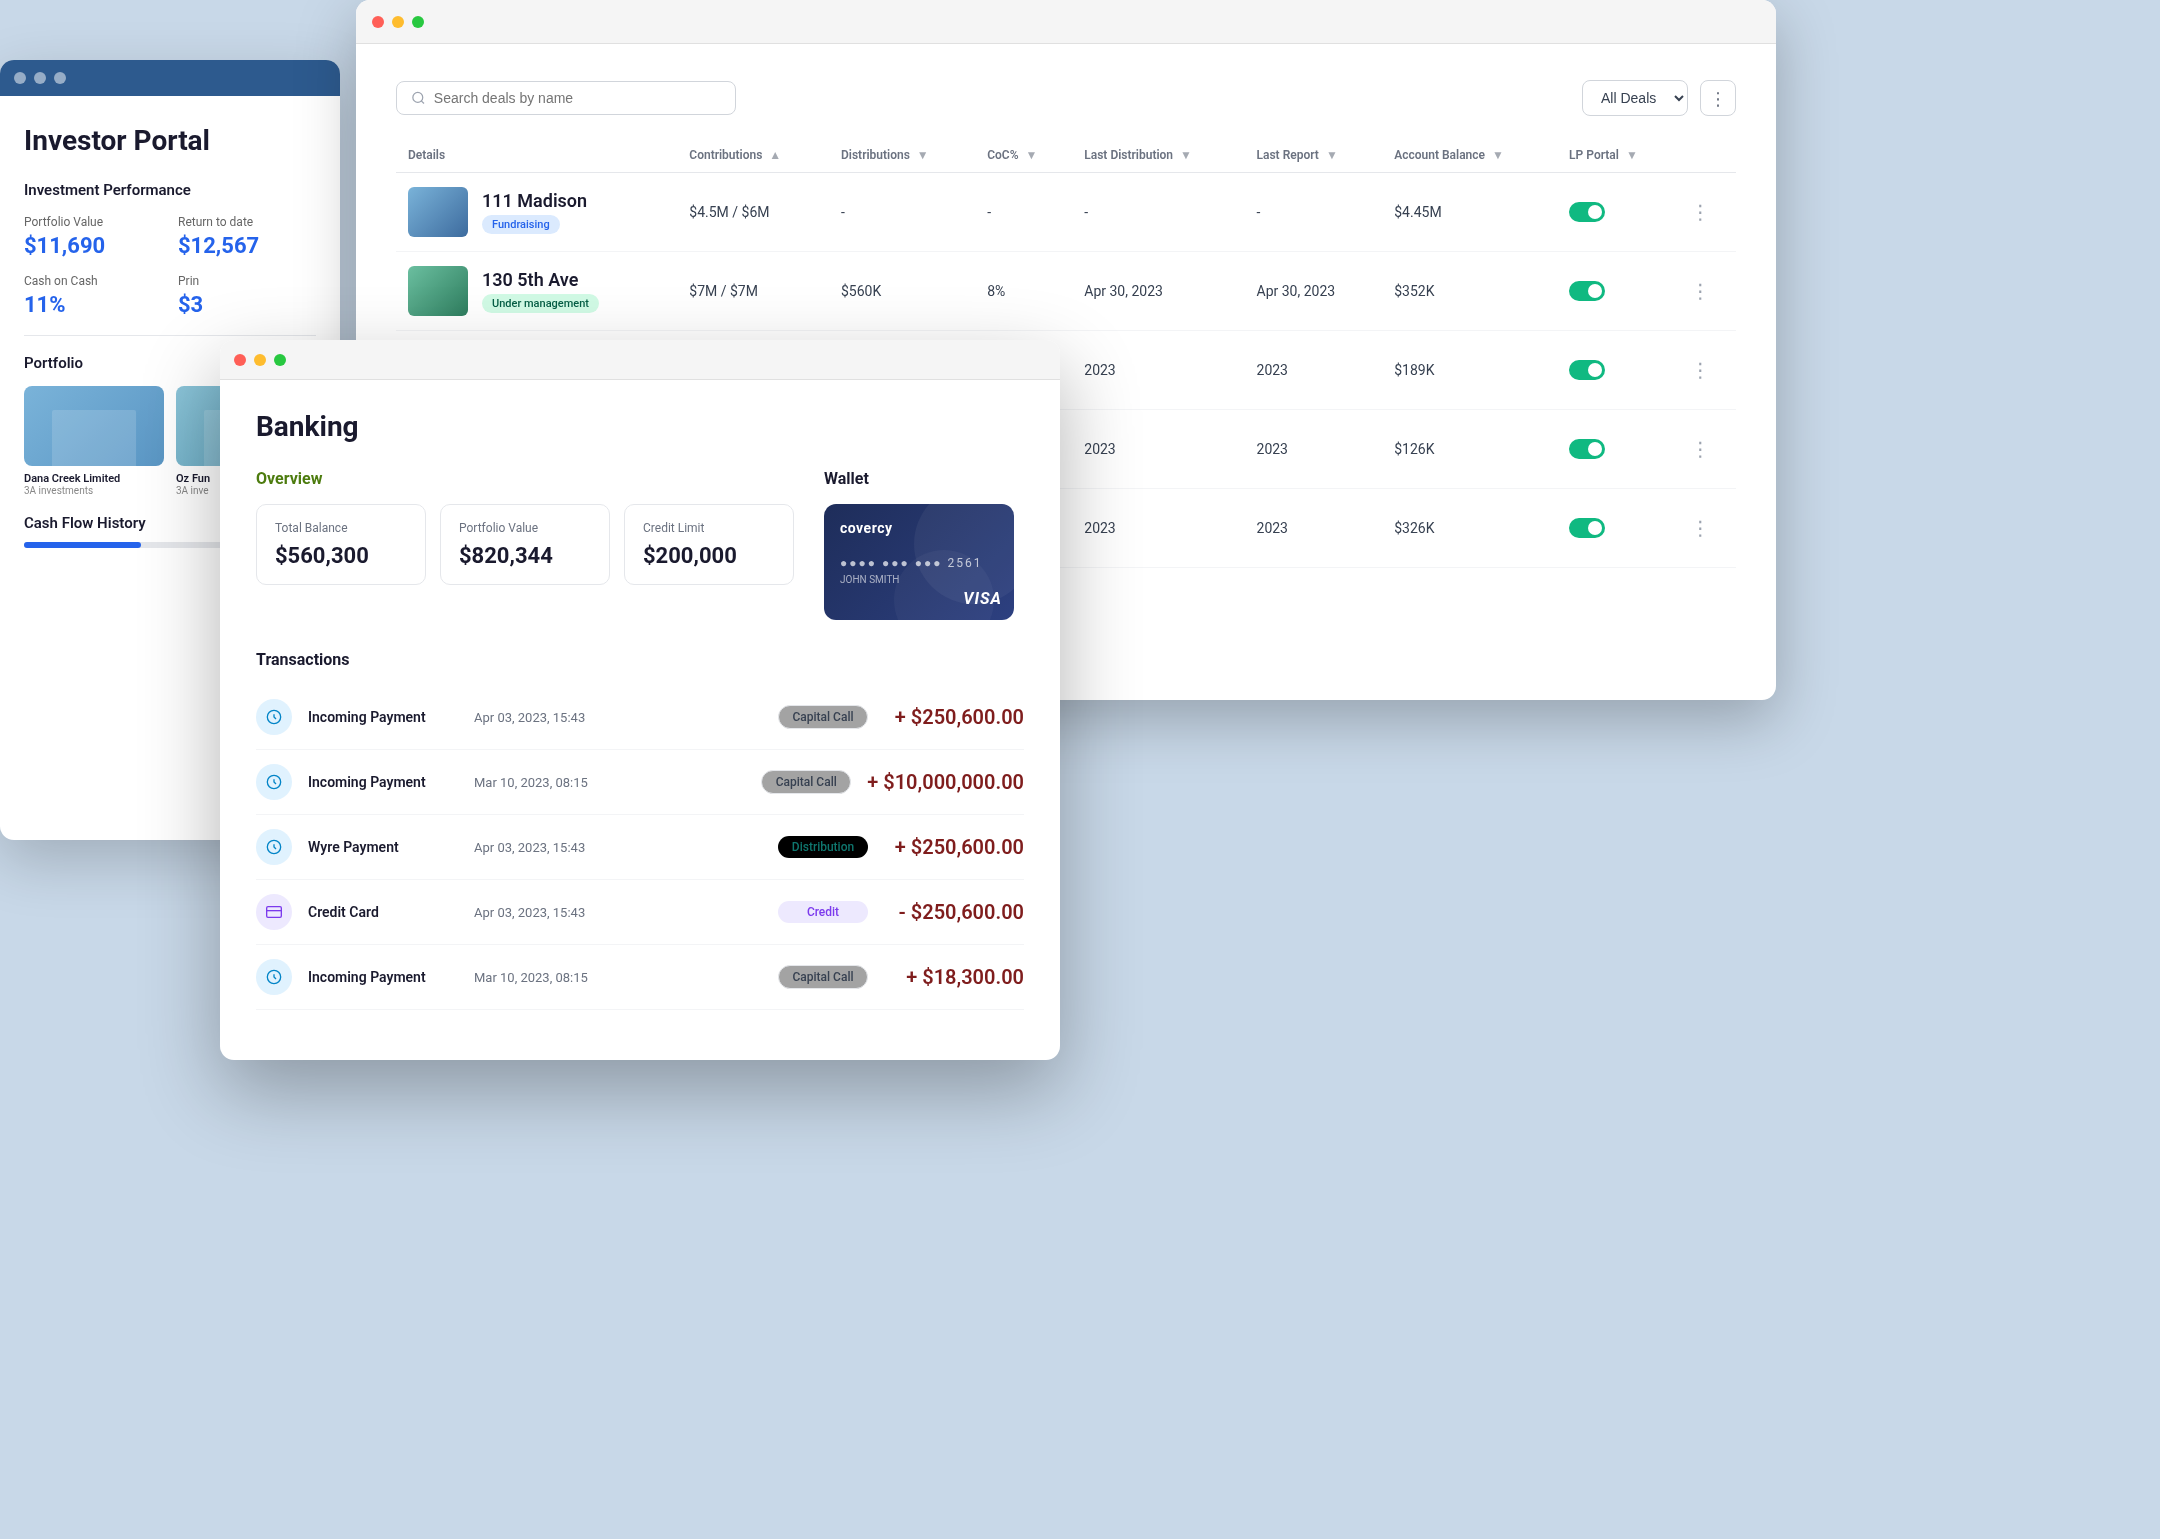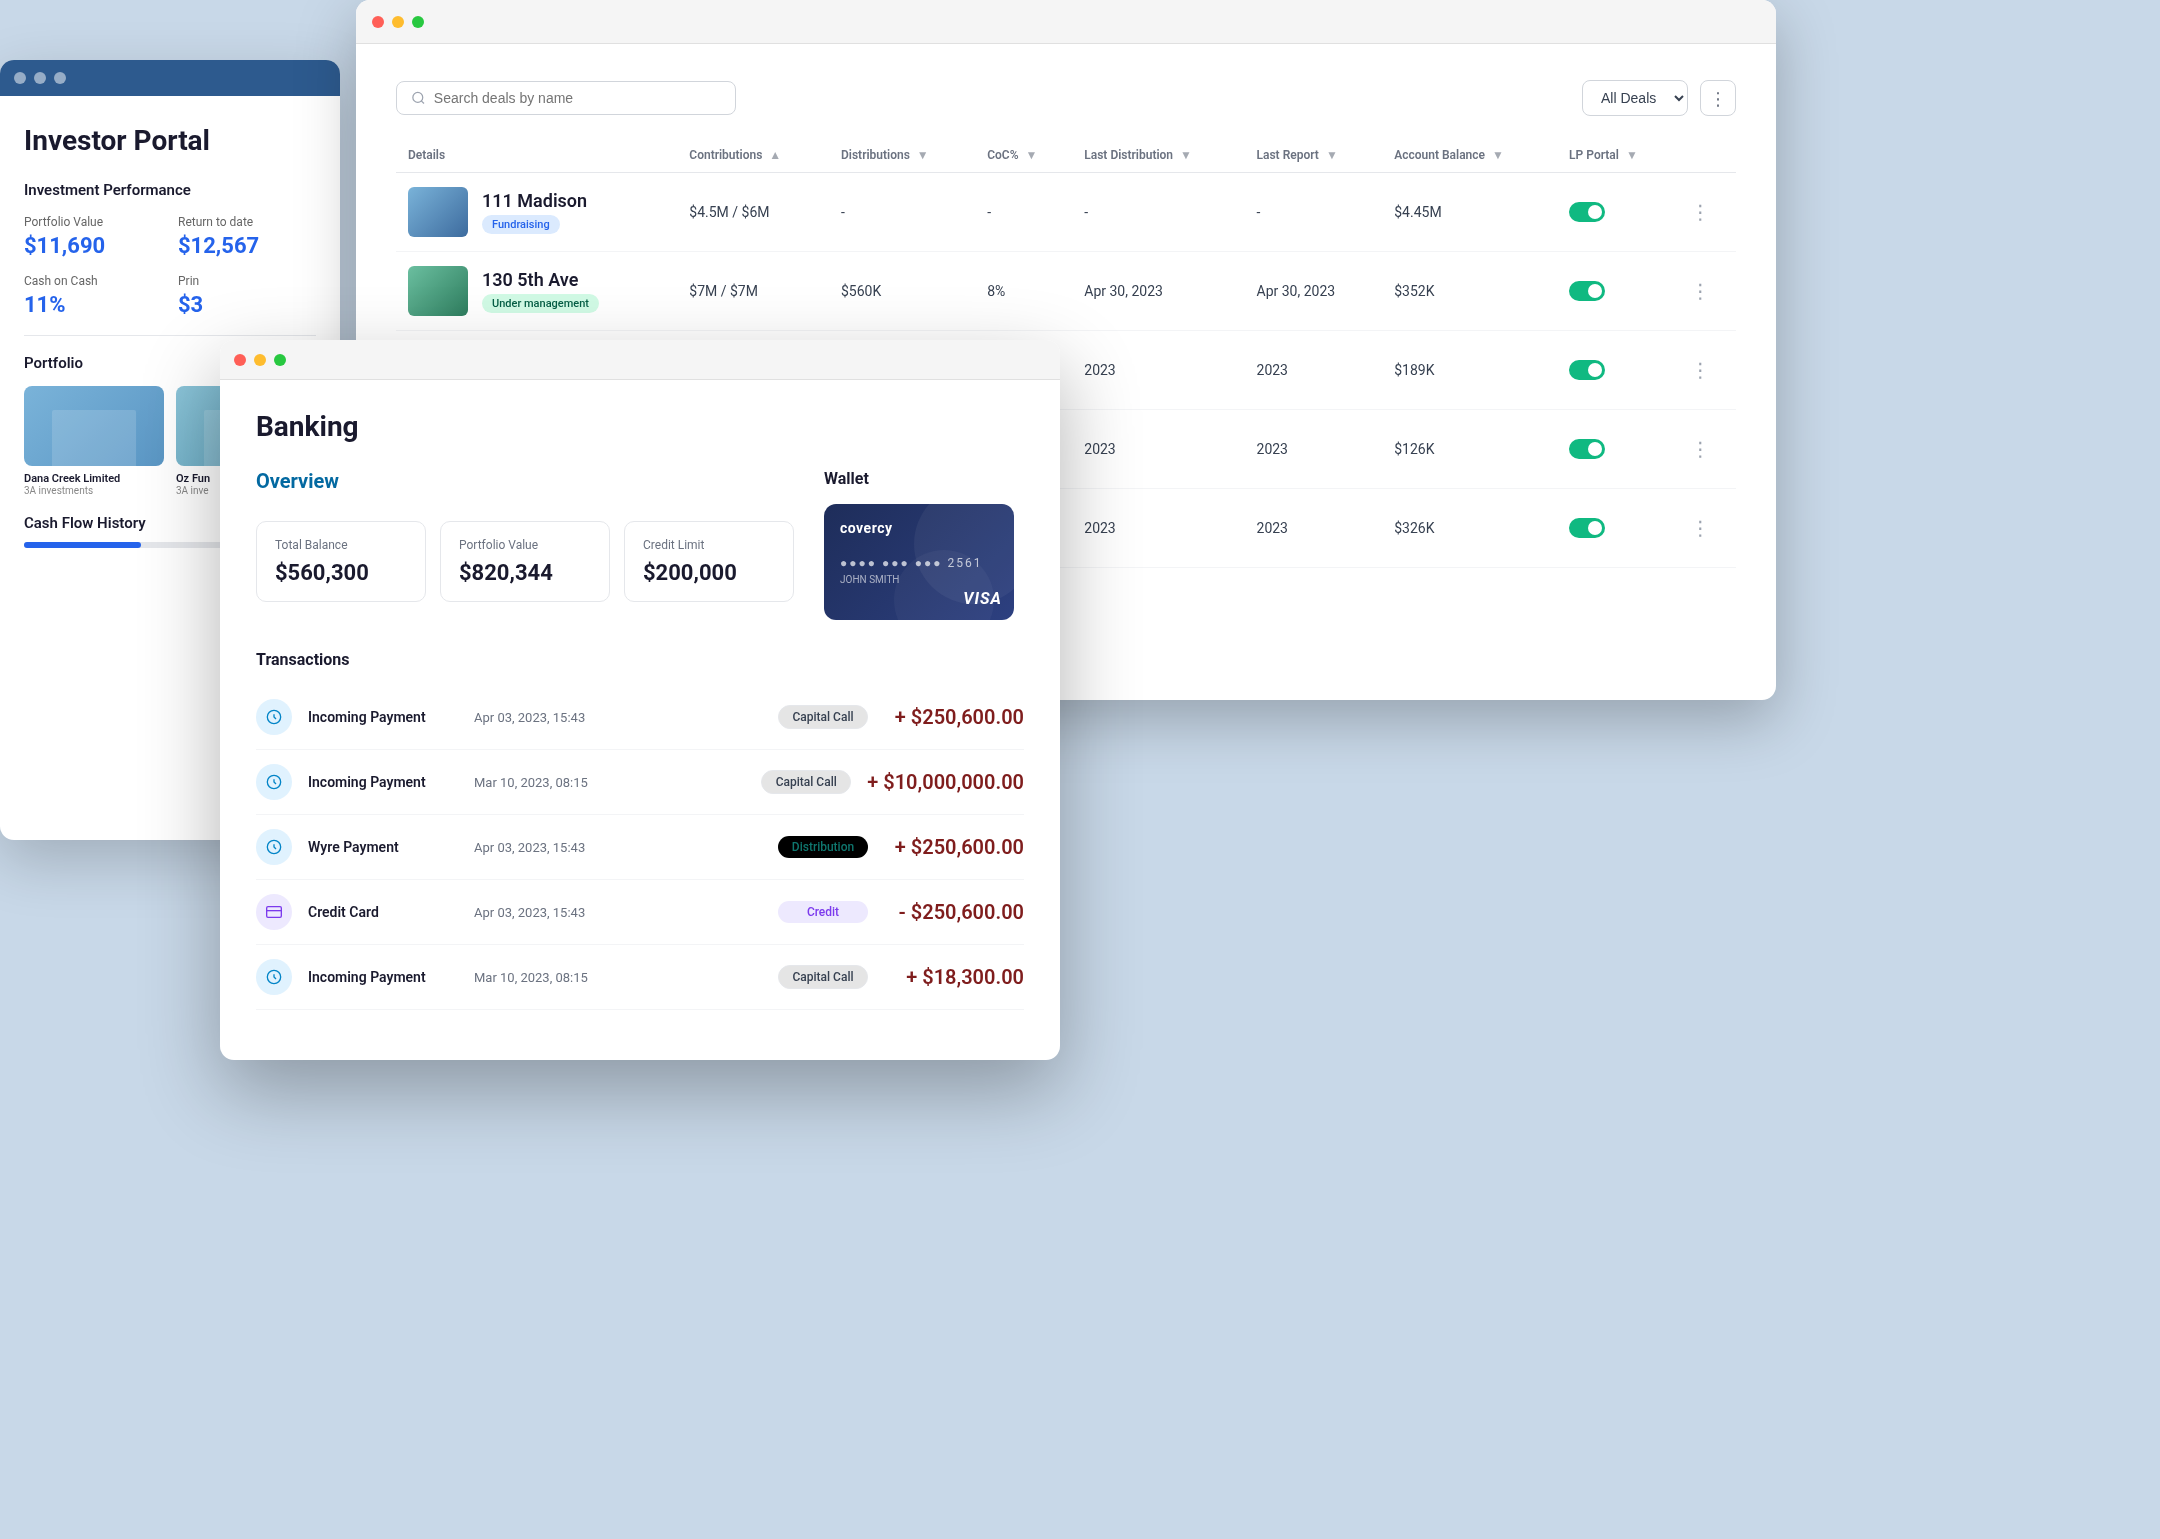--- a/index.html
+++ b/index.html
@@ -333,24 +333,24 @@
     }
     .banking-main-grid {
       display: flex;
       gap: 30px;
       margin-bottom: 30px;
     }
     .banking-overview {
       flex: 1;
     }
     .overview-label {
-      font-size: 20px;
-      font-weight: 700;
-      color: #0369a1;
-      margin-bottom: 28px;
+      font-size: 16px;
+      font-weight: 700;
+      color: #4d7c0f;
+      margin-bottom: 16px;
     }
     .overview-cards {
       display: flex;
       gap: 14px;
     }
     .overview-card {
       flex: 1;
       border: 1px solid #e5e7eb;
       border-radius: 10px;
       padding: 16px 18px;
@@ -460,21 +460,21 @@
       flex: 1;
     }
     .txn-badge {
       padding: 4px 12px;
       border-radius: 14px;
       font-size: 12px;
       font-weight: 500;
       min-width: 90px;
       text-align: center;
     }
-    .badge-capital { background: #e5e5e5; color: #374151; border: 1px solid #e5e7eb; }
+    .badge-capital { background: #a3a3a3; color: #374151; border: 1px solid #e5e7eb; }
     .badge-distribution { background: #000000; color: #0f766e; }
     .badge-credit { background: #ede9fe; color: #7c3aed; }
     .txn-amount {
       font-size: 20px;
       font-weight: 600;
       color: #7f1d1d;
       min-width: 140px;
       text-align: right;
     }
   </style>

